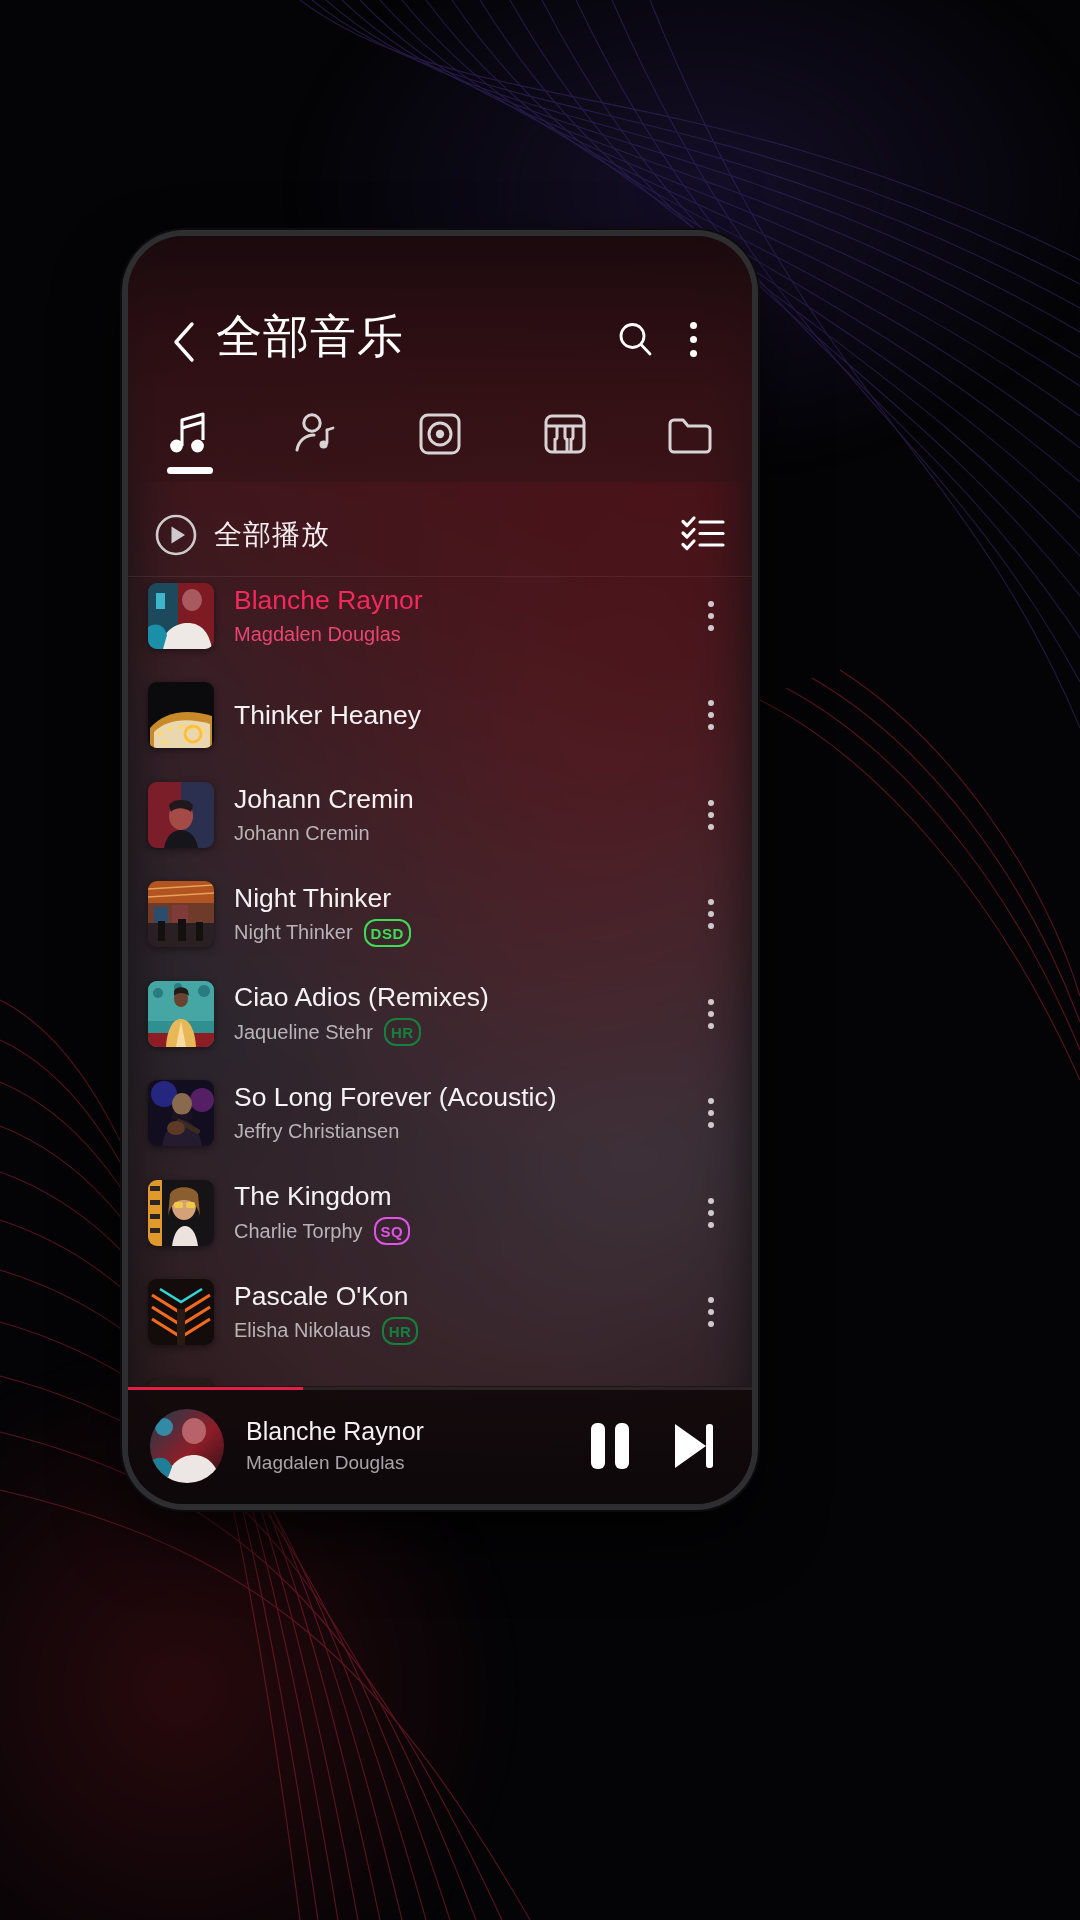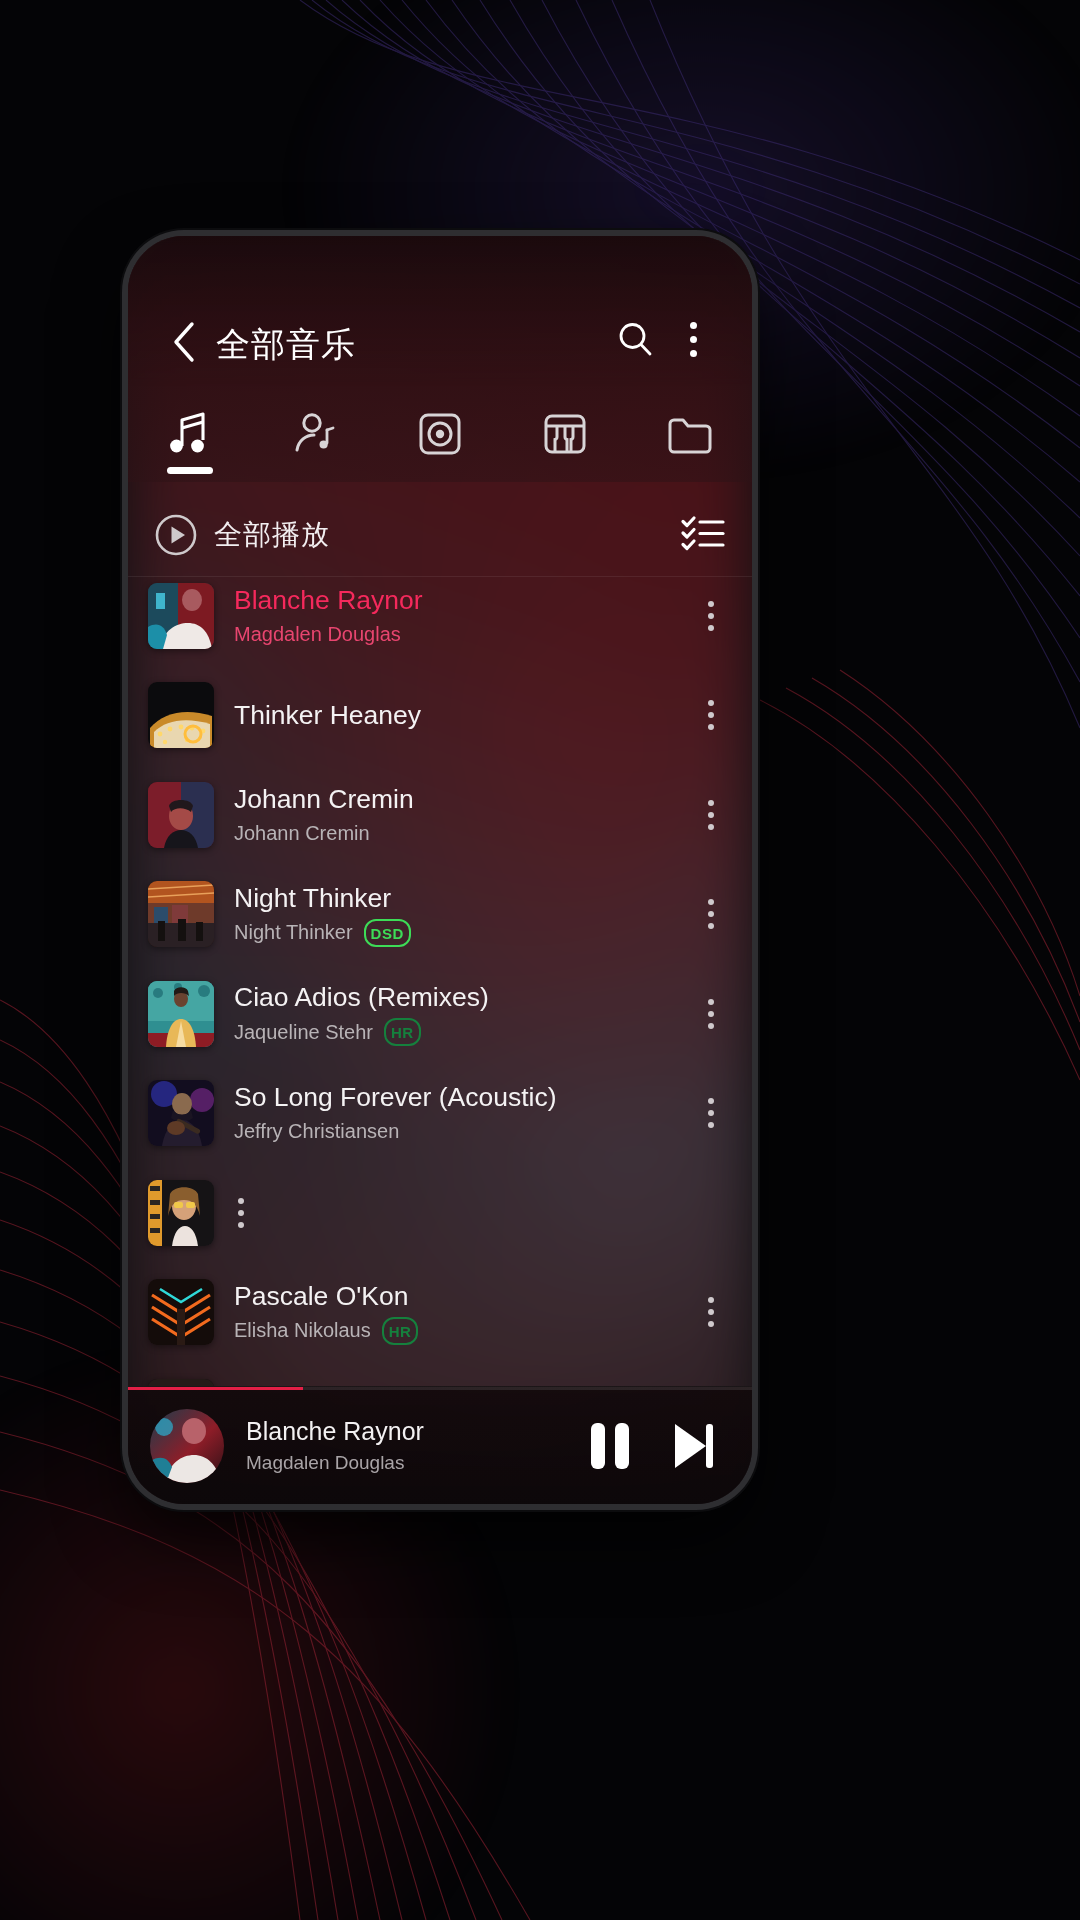--- a/index.html
+++ b/index.html
@@ -52,21 +52,21 @@
   .bg-dim{ position:absolute; inset:0; background:rgba(10,8,10,.30); }
 
   
   .topbar{
     position:absolute; left:0; right:0; top:0; height:150px;
     display:flex; align-items:flex-end; padding:0 30px 18px 30px;
     background:linear-gradient(180deg, rgba(26,10,13,.96) 0%, rgba(40,14,18,.90) 60%, rgba(44,16,20,.75) 100%);
     backdrop-filter:blur(4px);
   }
   .back-btn{ width:52px; height:52px; display:flex; align-items:center; justify-content:center; cursor:pointer; }
-  .title{ color:#fff; font-size:34px; letter-spacing:1px; margin-left:6px; white-space:nowrap; }
+  .title{ color:#fff; font-size:46px; letter-spacing:1px; margin-left:6px; white-space:nowrap; }
   .spacer{ flex:1; }
   .icon-btn{ width:58px; height:58px; display:flex; align-items:center; justify-content:center; cursor:pointer; }
   .dots{ display:flex; flex-direction:column; gap:7px; align-items:center; }
   .dots i{ display:block; width:7px; height:7px; border-radius:50%; background:#fff; }
 
   
   .tabs{
     position:absolute; left:0; right:0; top:150px; height:96px;
     display:flex; align-items:center;
     background:linear-gradient(180deg, rgba(44,16,20,.75), rgba(46,18,22,.55));
@@ -462,20 +462,27 @@
                   <rect x="2" y="34" width="10" height="5"></rect>
                   <rect x="2" y="48" width="10" height="5"></rect>
                 </g>
      <ellipse cx="36" cy="26" rx="12" ry="14" fill="#d5a179"></ellipse>
      <path d="M22 14c4-9 24-9 28 0l2 22c-3-12-8-16-16-16s-13 4-16 16z" fill="#8a5e2e"></path>
      <rect x="26" y="22" width="9" height="6" rx="2" fill="#f0c84a"></rect>
      <rect x="38" y="22" width="9" height="6" rx="2" fill="#f0c84a"></rect>
      <path d="M24 66c2-14 7-20 13-20s11 6 13 20z" fill="#ece3de"></path>
               </svg>
             </div>
+            <div class="meta">
+              <div class="t1">The Kingdom</div>
+              <div class="t2">
+                <span>Charlie Torphy</span>
+                <span class="badge SQ">SQ</span>
+              </div>
+            </div>
             <div class="rowmenu">
               <span class="dots">
                 <i></i>
                 <i></i>
                 <i></i>
               </span>
             </div>
           </div>
           <div class="row">
             <div class="art">

